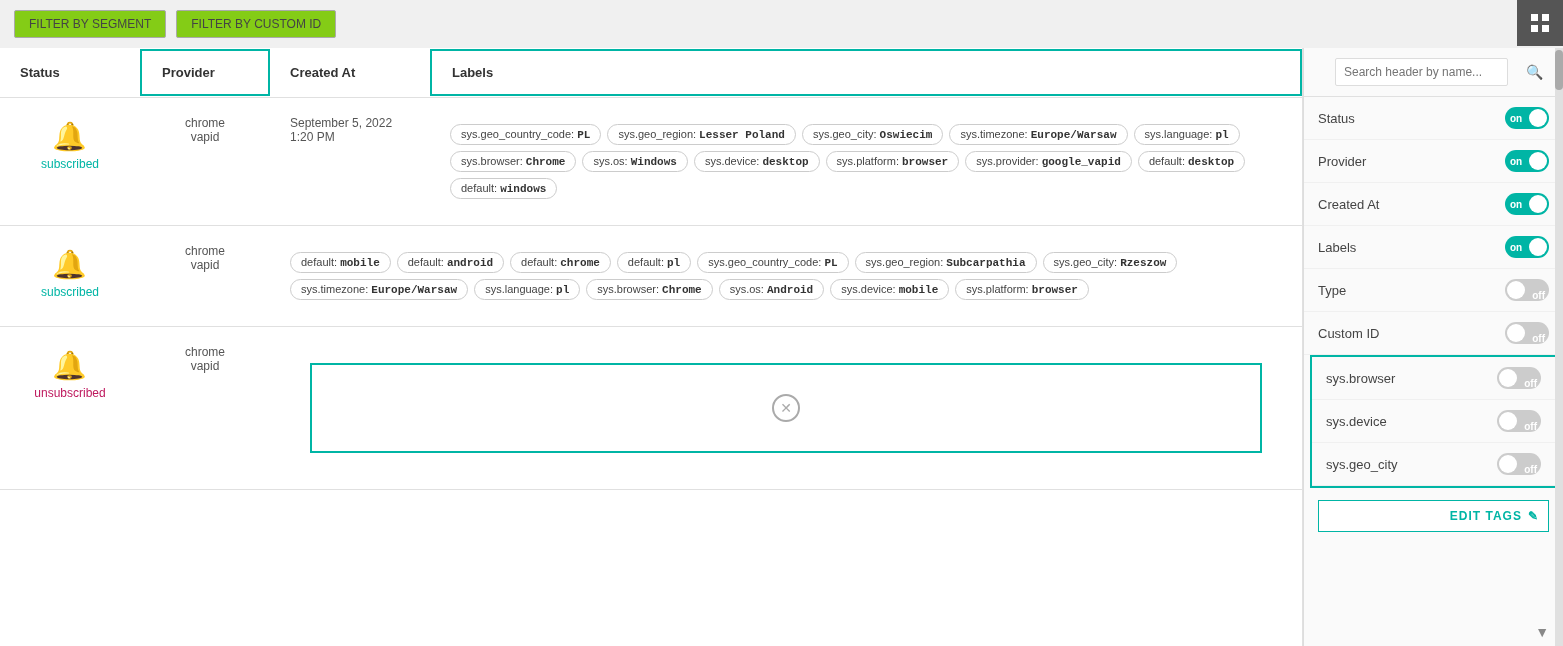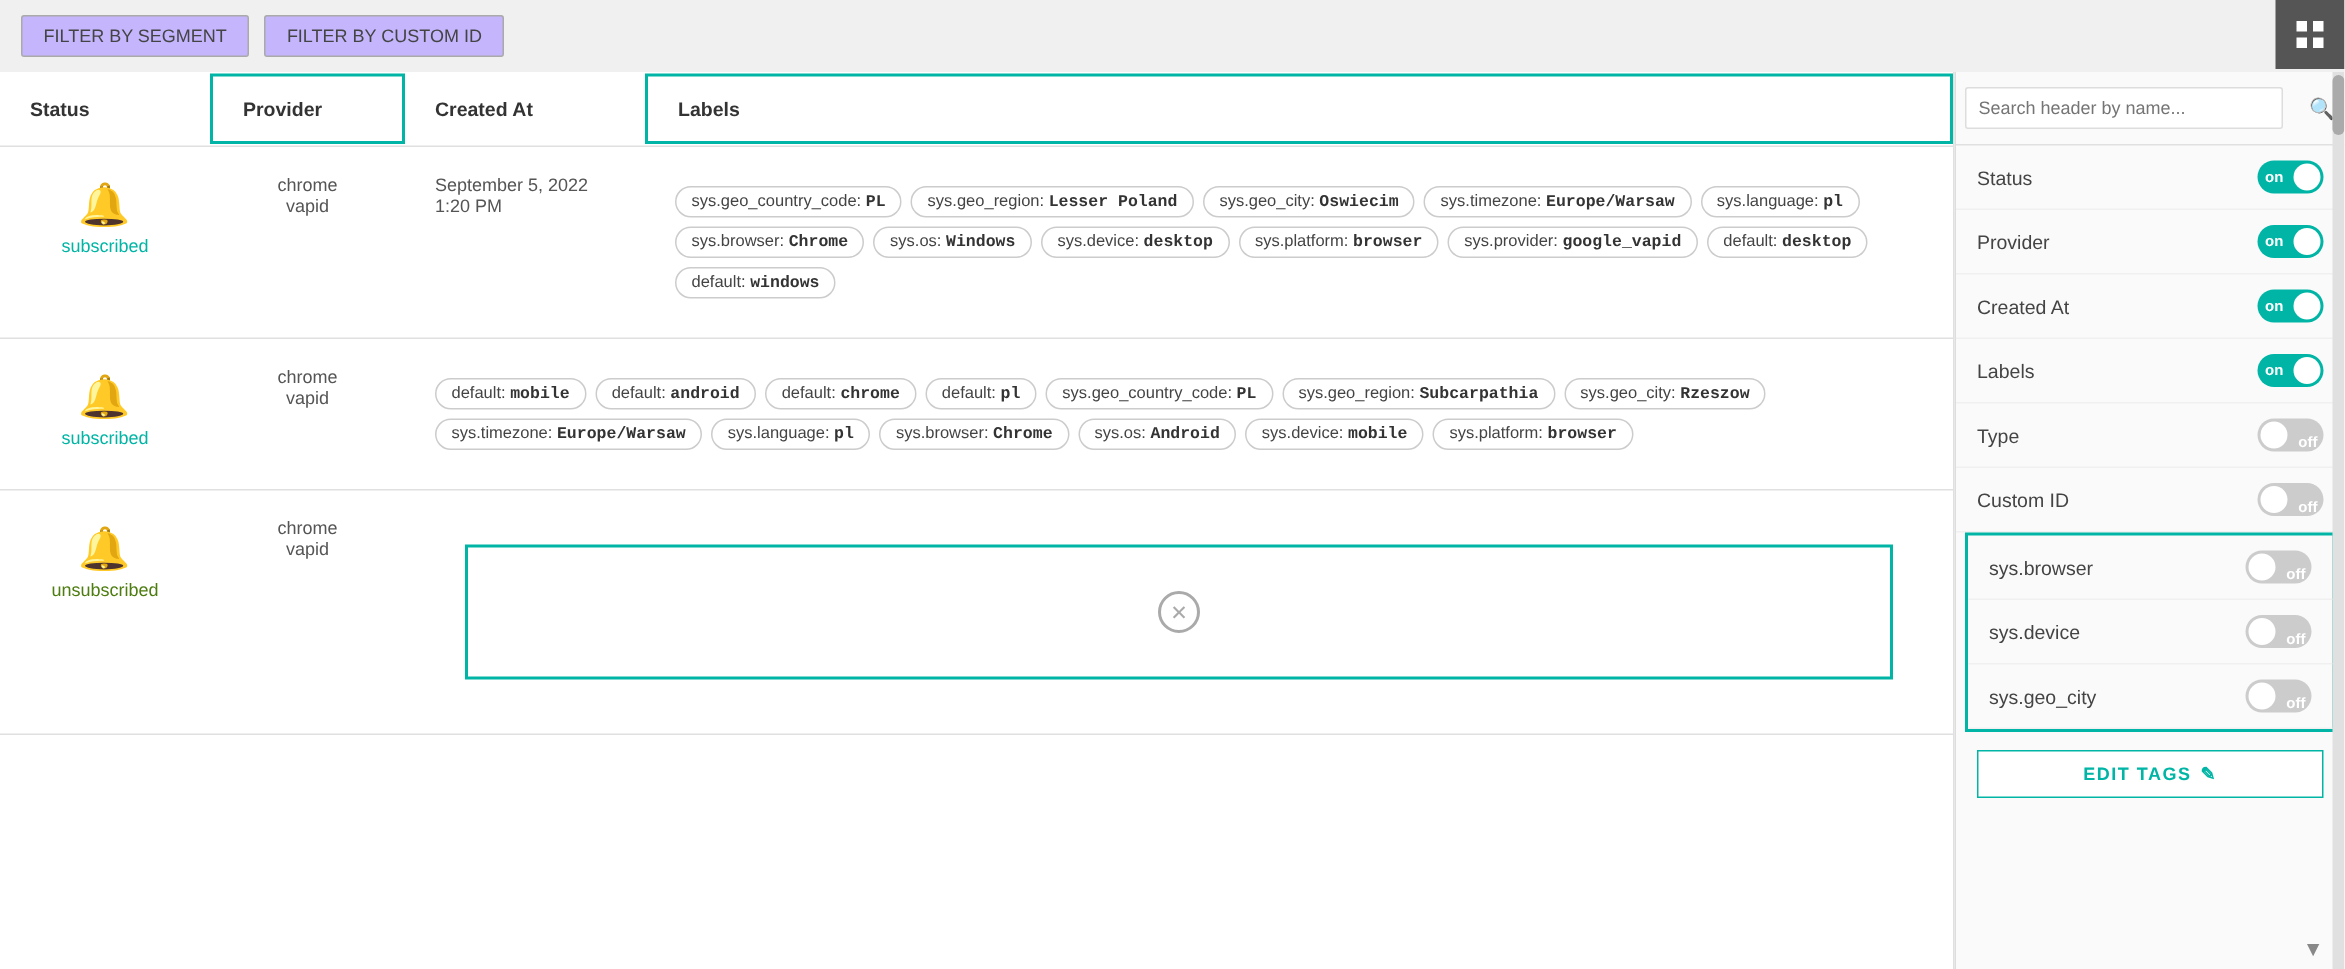--- a/index.html
+++ b/index.html
@@ -2,21 +2,21 @@
 <html><head>
   <meta charset="utf-8">
   <style>
     * { box-sizing: border-box; margin: 0; padding: 0; }
     body { background: #f0f0f0; font-family: Arial, sans-serif; font-size: 13px; color: #333; width: 1563px; height: 646px; overflow: hidden; }
 
     .top-bar {
       display: flex; align-items: center; padding: 10px 14px; background: #f0f0f0; gap: 10px; position: relative;
     }
     .filter-btn {
-      border: 1px solid #aaa; background: #c4b5fd; padding: 6px 14px; font-size: 12px; cursor: pointer; border-radius: 2px; color: #444;
+      border: 1px solid #aaa; background: #84cc16; padding: 6px 14px; font-size: 12px; cursor: pointer; border-radius: 2px; color: #444;
     }
     .grid-icon-btn {
       position: absolute; right: 0; top: 0; width: 46px; height: 46px; background: #555; display: flex; align-items: center; justify-content: center; cursor: pointer;
     }
 
     .main-area {
       display: flex; height: calc(646px - 46px);
     }
 
     .table-section {
@@ -41,21 +41,21 @@
       display: flex; align-items: flex-start; border-bottom: 1px solid #e0e0e0; padding: 18px 0; min-height: 100px;
     }
     .td { padding: 0 20px; }
     .td-status { width: 140px; display: flex; flex-direction: column; align-items: center; justify-content: center; padding-top: 4px; }
     .td-provider { width: 130px; display: flex; flex-direction: column; align-items: center; justify-content: center; }
     .td-created { width: 160px; display: flex; align-items: center; justify-content: center; color: #555; font-size: 12px; text-align: left; }
     .td-labels { flex: 1; display: flex; flex-wrap: wrap; gap: 6px; padding: 8px 20px; }
 
     .bell-icon { font-size: 28px; color: #00b5a5; margin-bottom: 4px; }
     .status-text { font-size: 12px; color: #00b5a5; }
-    .status-text.unsub { color: #4d7c0f; }
+    .status-text.unsub { color: #be185d; }
     .provider-text { font-size: 12px; color: #555; text-align: center; }
 
     .tag {
       border: 1px solid #ccc; border-radius: 12px; padding: 3px 10px; font-size: 11px; color: #444; background: white; white-space: nowrap;
     }
     .tag strong { font-weight: bold; color: #333; font-family: Liberation Mono, monospace; }
 
     
     .empty-row-content {
       flex: 1; border: 2px solid #00b5a5; margin: 10px 20px; display: flex; align-items: center; justify-content: center; min-height: 90px;
@@ -69,21 +69,21 @@
       width: 260px; background: #fafafa; border-left: 1px solid #ddd; display: flex; flex-direction: column; position: relative; overflow: hidden;
     }
     .scrollbar-track {
       position: absolute; right: 0; top: 0; width: 8px; height: 100%; background: #e0e0e0;
     }
     .scrollbar-thumb {
       width: 8px; height: 40px; background: #aaa; border-radius: 4px; position: absolute; top: 2px;
     }
 
     .search-box {
-      display: flex; align-items: center; padding: 10px 6px; border-bottom: 1px solid #e0e0e0; gap: 18px;
+      display: flex; align-items: center; padding: 10px 31px; border-bottom: 1px solid #e0e0e0; gap: 18px;
     }
     .search-input {
       flex: 1; border: 1px solid #ddd; border-radius: 2px; padding: 6px 8px; font-size: 12px; color: #aaa; background: white;
     }
     .search-icon { color: #aaa; font-size: 14px; }
 
     .toggle-row {
       display: flex; align-items: center; padding: 10px 14px; border-bottom: 1px solid #f0f0f0;
     }
     .toggle-label { flex: 1; font-size: 13px; color: #444; }
@@ -100,21 +100,21 @@
     .toggle-text {
       position: absolute; font-size: 10px; font-weight: bold; color: white;
     }
     .toggle-switch.on .toggle-text { left: 5px; }
     .toggle-switch.off .toggle-text { right: 4px; margin-top: 11px; }
 
     .highlighted-section {
       border: 2px solid #00b5a5; margin: 0 6px 4px 6px;
     }
     .edit-tags-btn {
-      margin: 8px 14px; border: 1px solid #00b5a5; background: white; color: #00b5a5; padding: 8px 9px; font-size: 12px; cursor: pointer; width: calc(100% - 28px); display: flex; align-items: center; justify-content: center; gap: 6px; font-weight: bold; letter-spacing: 1px;
+      margin: 8px 14px; border: 1px solid #00b5a5; background: white; color: #00b5a5; padding: 8px 9px; font-size: 12px; cursor: pointer; width: calc(100% - 28px); display: flex; align-items: center; justify-content: flex-end; gap: 6px; font-weight: bold; letter-spacing: 1px;
     }
 
     .chevron-down { position: absolute; right: 14px; bottom: 8px; color: #888; font-size: 14px; }
   </style>
 </head>
 <body>
 
 <div class="top-bar">
   <button class="filter-btn">FILTER BY SEGMENT</button>
   <button class="filter-btn">FILTER BY CUSTOM ID</button>

